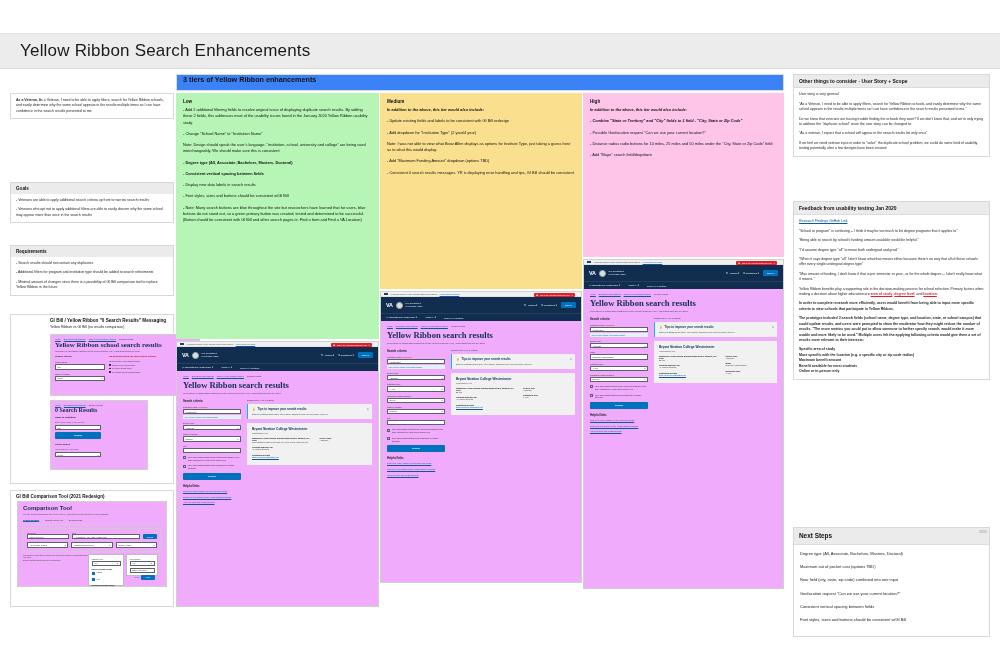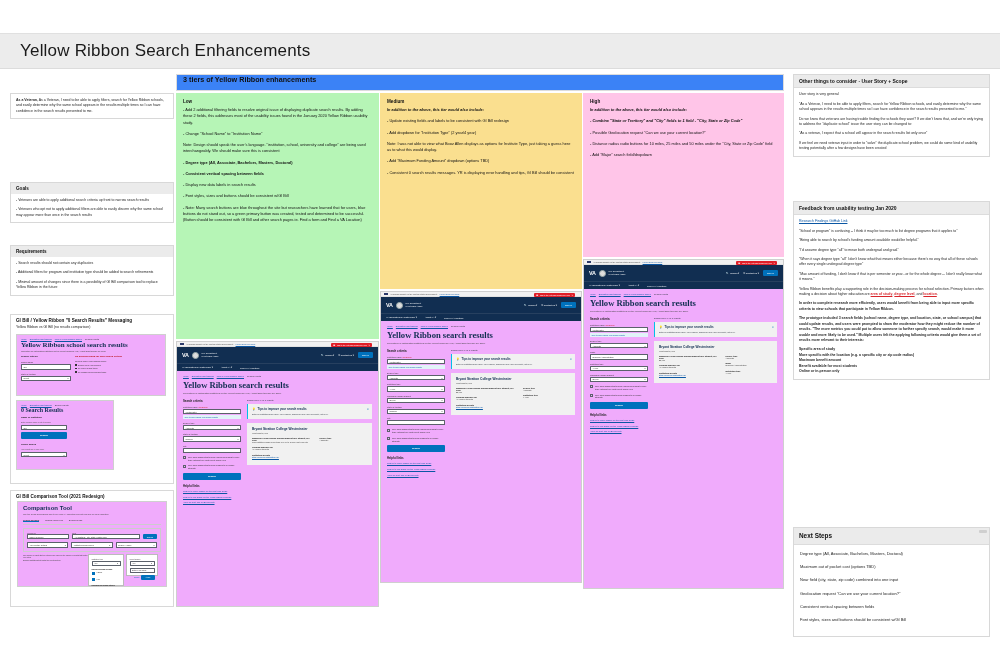--- a/index.html
+++ b/index.html
@@ -44,21 +44,21 @@
   .p { font-size: 3.5px; line-height: 1.55; color: #1d1d1d; margin: 0 0 4px 0; }
   .p:last-child { margin-bottom: 0; }
   .p b { font-weight: bold; }
   .lnk { color: #0b57a4; text-decoration: underline; }
   .red { color: #d8232a; font-weight: bold; text-decoration: underline; }
 
   
   #left-col { left: 10px; top: 24px; width: 164px; }
   #left-goals  { left: 10px; top: 113px; width: 164px; }
   #left-reqs   { left: 10px; top: 176px; width: 164px; }
-  #left-msg    { left: 10px; top: 245px; width: 164px; height: 170px; }
+  #left-msg    { left: 10px; top: 245px; width: 164px; height: 170px; padding-left: 34px; }
   #left-gibill { left: 10px; top: 421px; width: 164px; height: 117px; }
 
   .sec-title { font-size: 4.6px; font-weight: bold; color: #111; padding: 3px 5px 2px;}
   .sub-head {
     background: #ebebeb; font-weight: bold; font-size: 4.6px; color: #111;
     padding: 3px 5px; margin: 0;
   }
 
   
   #tiers-head {

